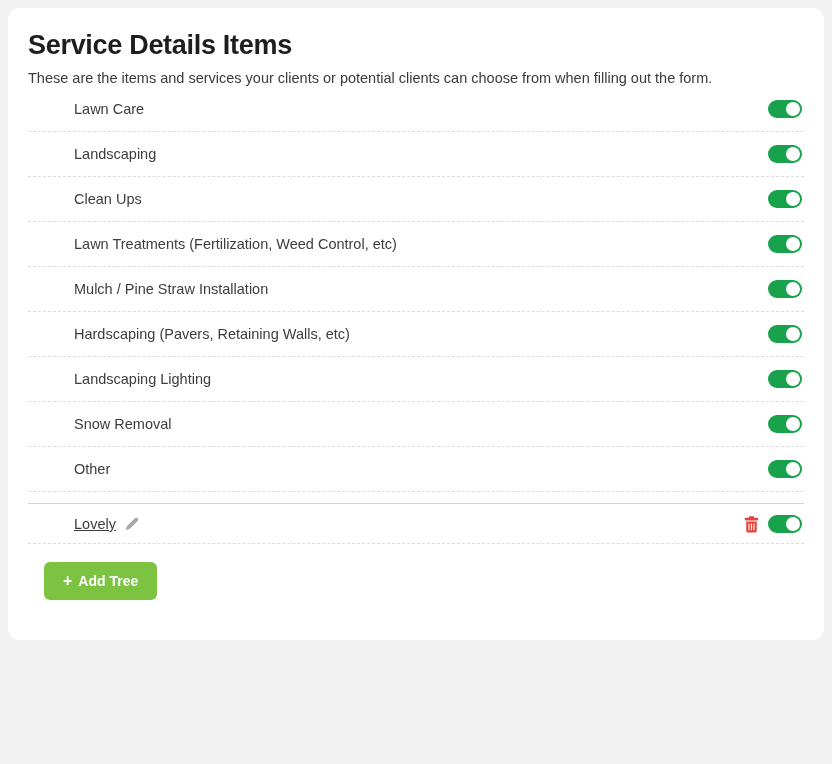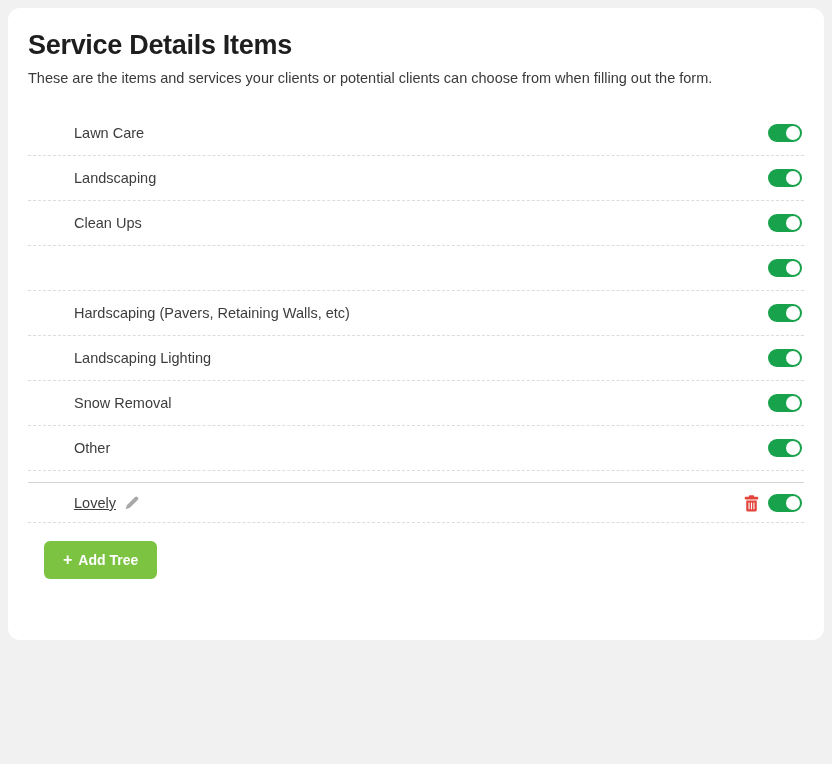--- a/index.html
+++ b/index.html
@@ -20,21 +20,21 @@
   h1.page-title {
     font-size:27px;
     font-weight:700;
     color:#1e1e1e;
     letter-spacing:-0.3px;
     margin:4px 0 9px 0;
   }
   .subtitle {
     font-size:14.5px;
     color:#3a3a3a;
-    margin-bottom:25px;
+    margin-bottom:1px;
   }
   .row {
     display:flex;
     align-items:center;
     height:45px;
     padding:0 2px 0 8px;
     border-bottom:1px dashed #dcdcdc;
   }
   .row .label {
     font-size:14.5px;
@@ -121,28 +121,37 @@
     <span class="label">Clean Ups</span>
     <span class="right-controls">
       <span class="toggle on">
         <span class="knob"></span>
       </span>
     </span>
   </div>
 
 
   <div class="row">
-    <span class="right-controls">
-      <span class="toggle on">
-        <span class="knob"></span>
-      </span>
-    </span>
-  </div>
-
-
+    <span class="label">Lawn Treatments (Fertilization, Weed Control, etc)</span>
+    <span class="right-controls">
+      <span class="toggle on">
+        <span class="knob"></span>
+      </span>
+    </span>
+  </div>
+
+
+  <div class="row">
+    <span class="label">Mulch / Pine Straw Installation</span>
+    <span class="right-controls">
+      <span class="toggle on">
+        <span class="knob"></span>
+      </span>
+    </span>
+  </div>
 
   <div class="row">
     <span class="label">Hardscaping (Pavers, Retaining Walls, etc)</span>
     <span class="right-controls">
       <span class="toggle on">
         <span class="knob"></span>
       </span>
     </span>
   </div>
 

